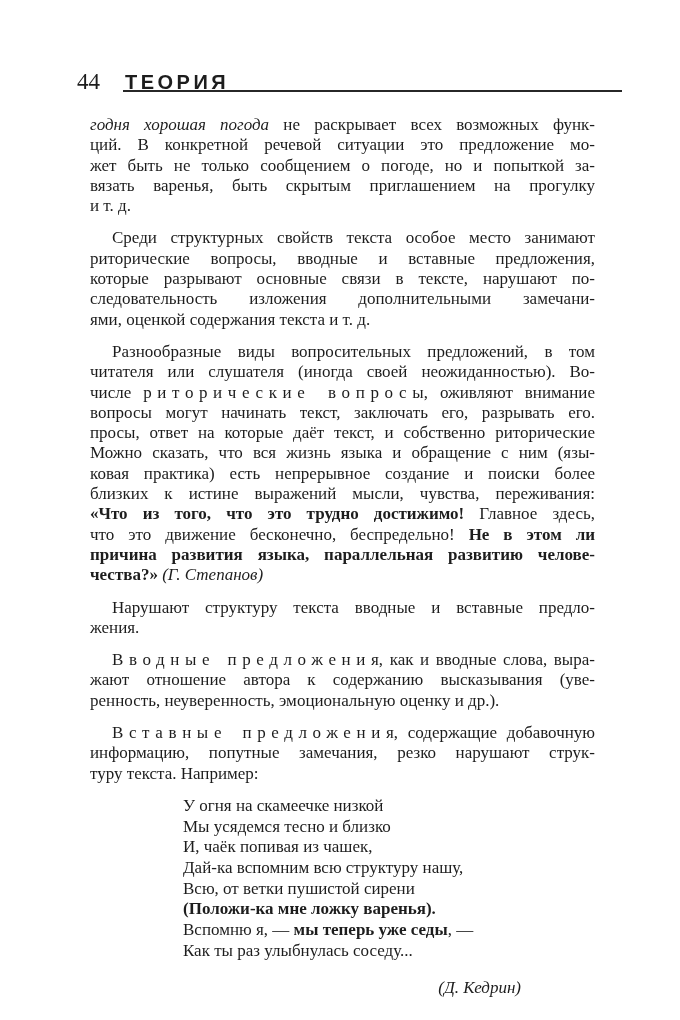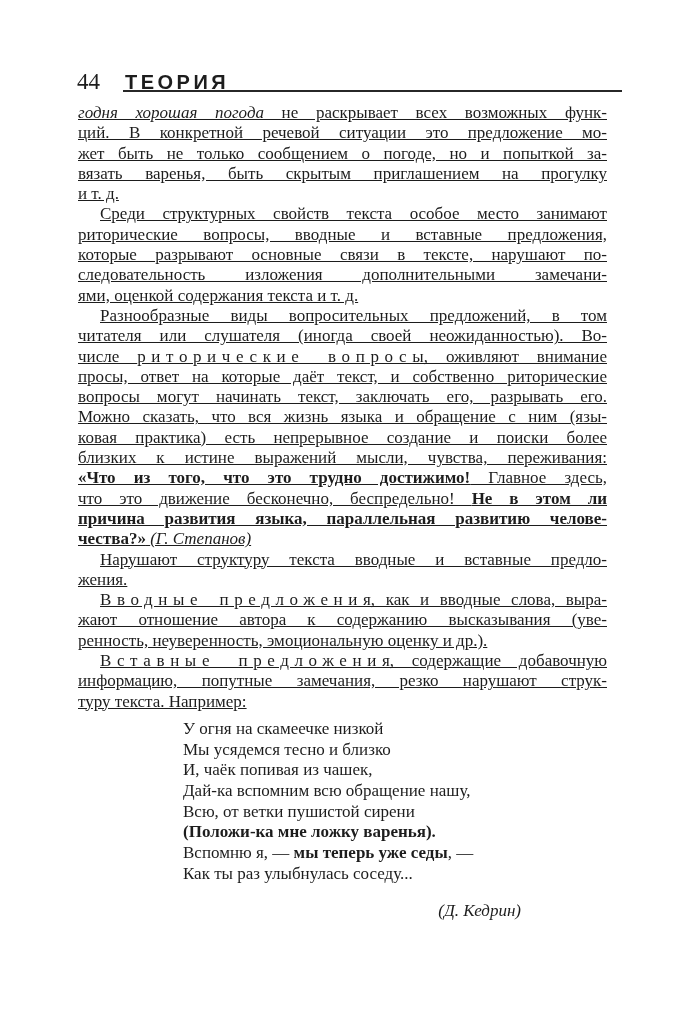--- a/index.html
+++ b/index.html
@@ -22,21 +22,21 @@
     font-family:"Liberation Sans",sans-serif;
   }
   .hdr-rule {
     position:absolute; left:123px; top:90px;
     width:499px; height:2px; background:#272727;
   }
   .body-text {
     position:absolute; left:78px; top:103px; width:529px;
     font-size:17px; line-height:20.3px;
   }
-  .para { margin:0;text-decoration:underline; }
+  .para { margin:12px; }
   .para.indent .line:first-child { text-indent:22px; }
   .line { text-align:justify; text-align-last:justify; }
   .line.last { text-align-last:left; }
   .it { font-style:italic; }
   .bd { font-weight:bold; }
   .sp { letter-spacing:0.33em; margin-right:-0.33em; }
   .poem-block { margin-top:7px; margin-left:105px; line-height:20.7px; }
   .poem-line { text-align:left; text-align-last:left; }
   .poem-author {
     margin-top:16px; padding-right:86px;
@@ -65,22 +65,22 @@
         <div class="line"><span>Среди структурных свойств текста особое место занимают</span></div>
         <div class="line"><span>риторические вопросы, вводные и вставные предложения,</span></div>
         <div class="line"><span>которые разрывают основные связи в тексте, нарушают по-</span></div>
         <div class="line"><span>следовательность изложения дополнительными замечани-</span></div>
         <div class="line last"><span>ями, оценкой содержания текста и т. д.</span></div>
       </div>
       <div class="para indent">
         <div class="line"><span>Разнообразные виды вопросительных предложений, в том</span></div>
         <div class="line"><span>читателя или слушателя (иногда своей неожиданностью). Во-</span></div>
         <div class="line"><span>числе </span><span class="sp">риторические вопросы</span><span>, оживляют внимание</span></div>
+        <div class="line"><span>вопросы могут начинать текст, заключать его, разрывать его.</span></div>
         <div class="line"><span>просы, ответ на которые даёт текст, и собственно риторические</span></div>
-        <div class="line"><span>вопросы могут начинать текст, заключать его, разрывать его.</span></div>
         <div class="line"><span>Можно сказать, что вся жизнь языка и обращение с ним (язы-</span></div>
         <div class="line"><span>ковая практика) есть непрерывное создание и поиски более</span></div>
         <div class="line"><span>близких к истине выражений мысли, чувства, переживания:</span></div>
         <div class="line"><span class="bd">«Что из того, что это трудно достижимо!</span><span> Главное здесь,</span></div>
         <div class="line"><span>что это движение бесконечно, беспредельно! </span><span class="bd">Не в этом ли</span></div>
         <div class="line"><span class="bd">причина развития языка, параллельная развитию челове-</span></div>
         <div class="line last"><span class="bd">чества?»</span><span> </span><span class="it">(Г. Степанов)</span></div>
       </div>
       <div class="para indent">
         <div class="line"><span>Нарушают структуру текста вводные и вставные предло-</span></div>
@@ -93,21 +93,21 @@
       </div>
       <div class="para indent">
         <div class="line"><span class="sp">Вставные предложения</span><span>, содержащие добавочную</span></div>
         <div class="line"><span>информацию, попутные замечания, резко нарушают струк-</span></div>
         <div class="line last"><span>туру текста. Например:</span></div>
       </div>
       <div class="poem-block">
         <div class="poem-line"><span>У огня на скамеечке низкой</span></div>
         <div class="poem-line"><span>Мы усядемся тесно и близко</span></div>
         <div class="poem-line"><span>И, чаёк попивая из чашек,</span></div>
-        <div class="poem-line"><span>Дай-ка вспомним всю обращение нашу,</span></div>
+        <div class="poem-line"><span>Дай-ка вспомним всю структуру нашу,</span></div>
         <div class="poem-line"><span>Всю, от ветки пушистой сирени</span></div>
         <div class="poem-line"><span class="bd">(Положи-ка мне ложку варенья).</span></div>
         <div class="poem-line"><span>Вспомню я, — </span><span class="bd">мы теперь уже седы</span><span>, —</span></div>
         <div class="poem-line"><span>Как ты раз улыбнулась соседу...</span></div>
       </div>
     <div class="poem-author">(Д. Кедрин)</div>
   </div>
 </div>
 
 </body></html>

